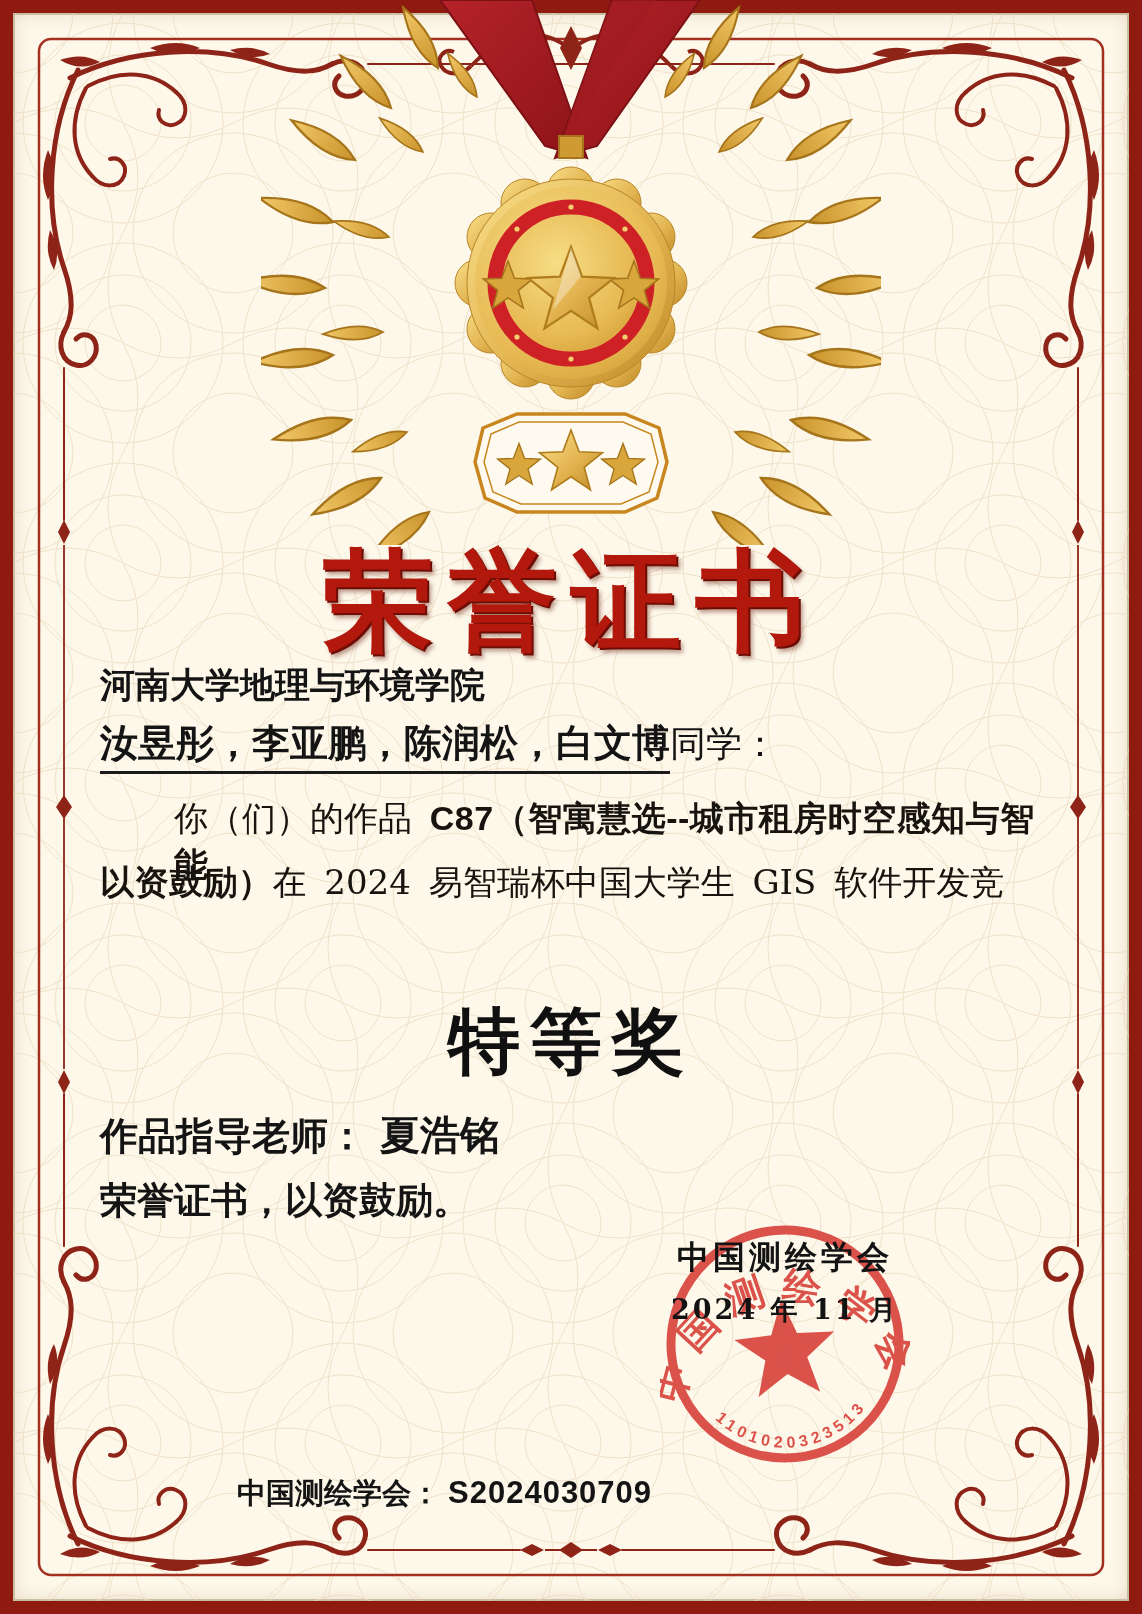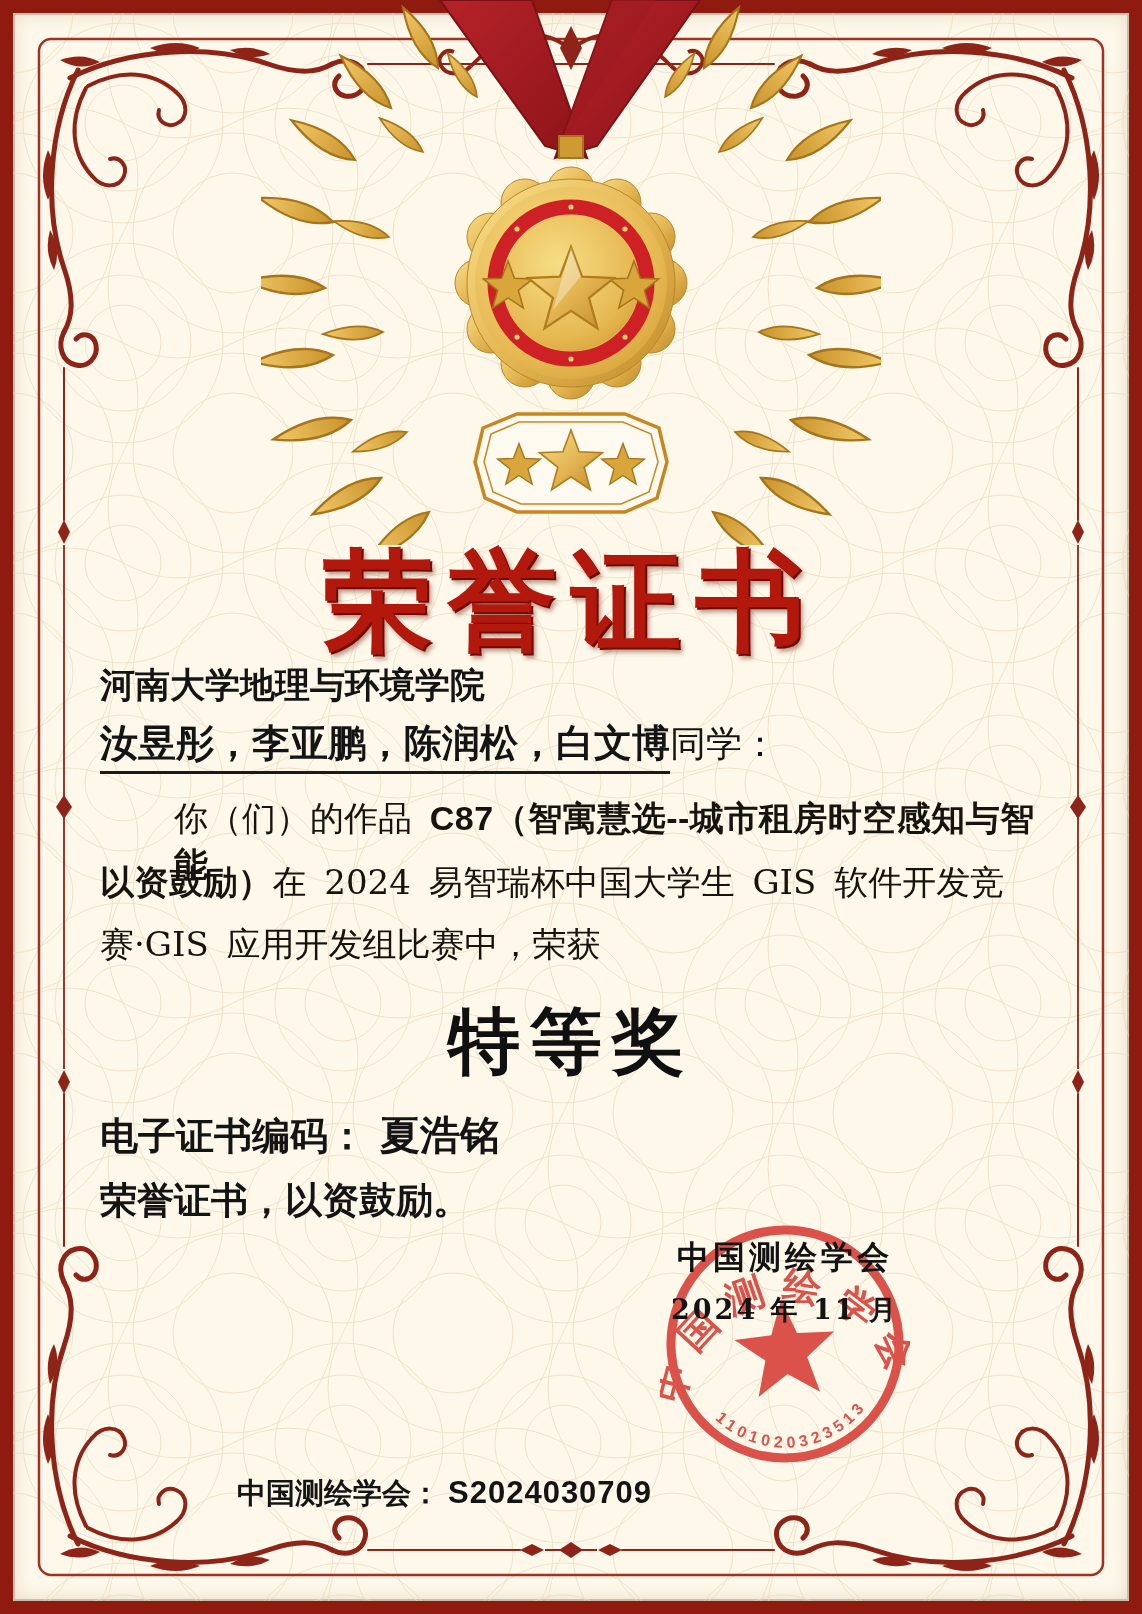--- a/index.html
+++ b/index.html
@@ -240,28 +240,25 @@
   <div class="abs names-line hei">
     <span class="names">汝昱彤，李亚鹏，陈润松，白文博</span><span class="names-suffix kai">同学：</span>
   </div>
 
   <div class="abs bodyline b1">
     <span class="kai kaiseg">你（们）的作品 </span><span class="hei boldseg">C87（智寓慧选--城市租房时空感知与智能</span>
   </div>
   <div class="abs bodyline b2">
     <span class="hei boldseg">以资鼓励）</span><span class="kai kaiseg">在 2024 易智瑞杯中国大学生 GIS 软件开发竞</span>
   </div>
-  <div class="abs bodyline b3">
-    <span class="kai kaiseg">赛·GIS 应用开发组比赛中，荣获</span>
-  </div>
 
   <div class="abs award kai">特等奖</div>
 
   <div class="abs advisor kai">
-    <span>电子证书编码：</span><span class="hei adv-name">夏浩铭</span>
+    <span>作品指导老师：</span><span class="hei adv-name">夏浩铭</span>
   </div>
 
   <div class="abs closing kai">荣誉证书，以资鼓励。</div>
 
   <div class="abs issuer kai">中国测绘学会</div>
   <div class="abs issue-date kai">2024 年 11 月</div>
 
   <div class="abs code-line">
     <span class="code-label">中国测绘学会：</span>
     <span class="code-value hei">S2024030709</span>

